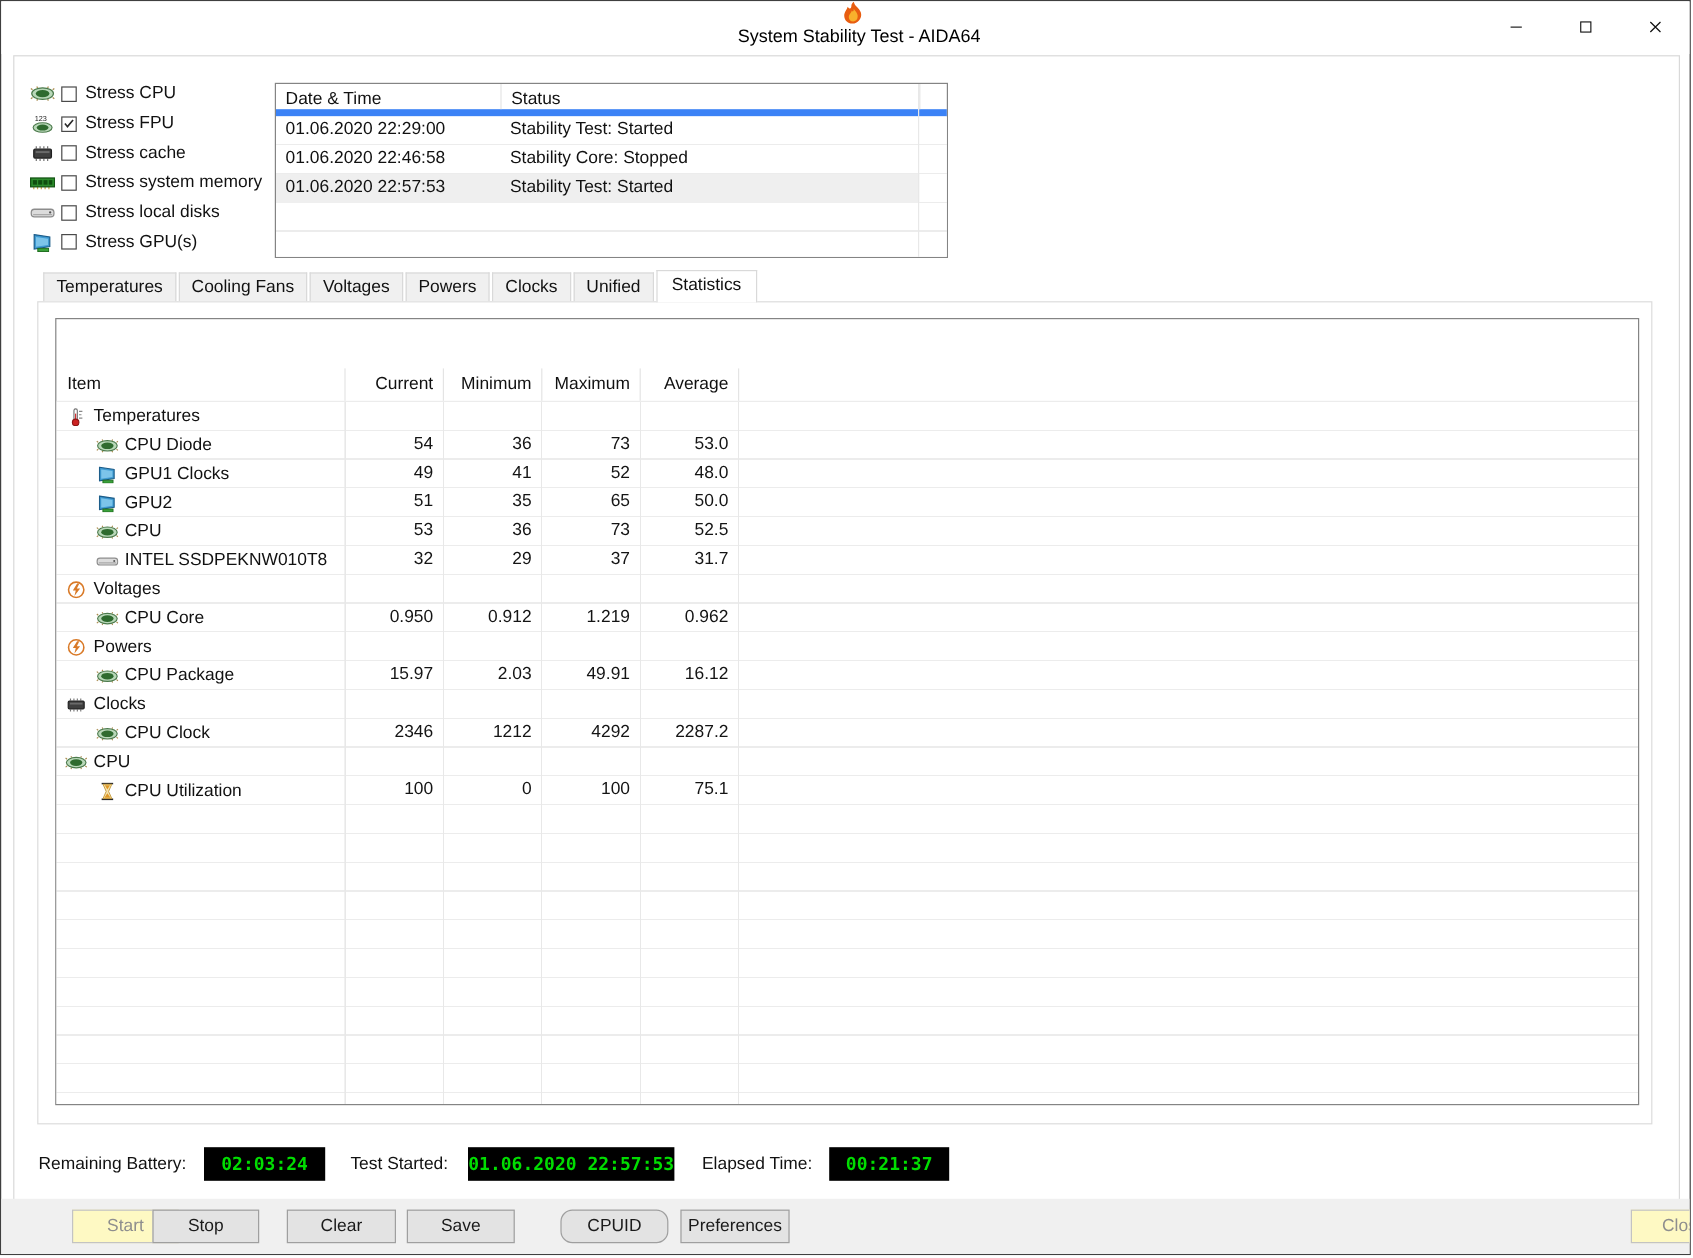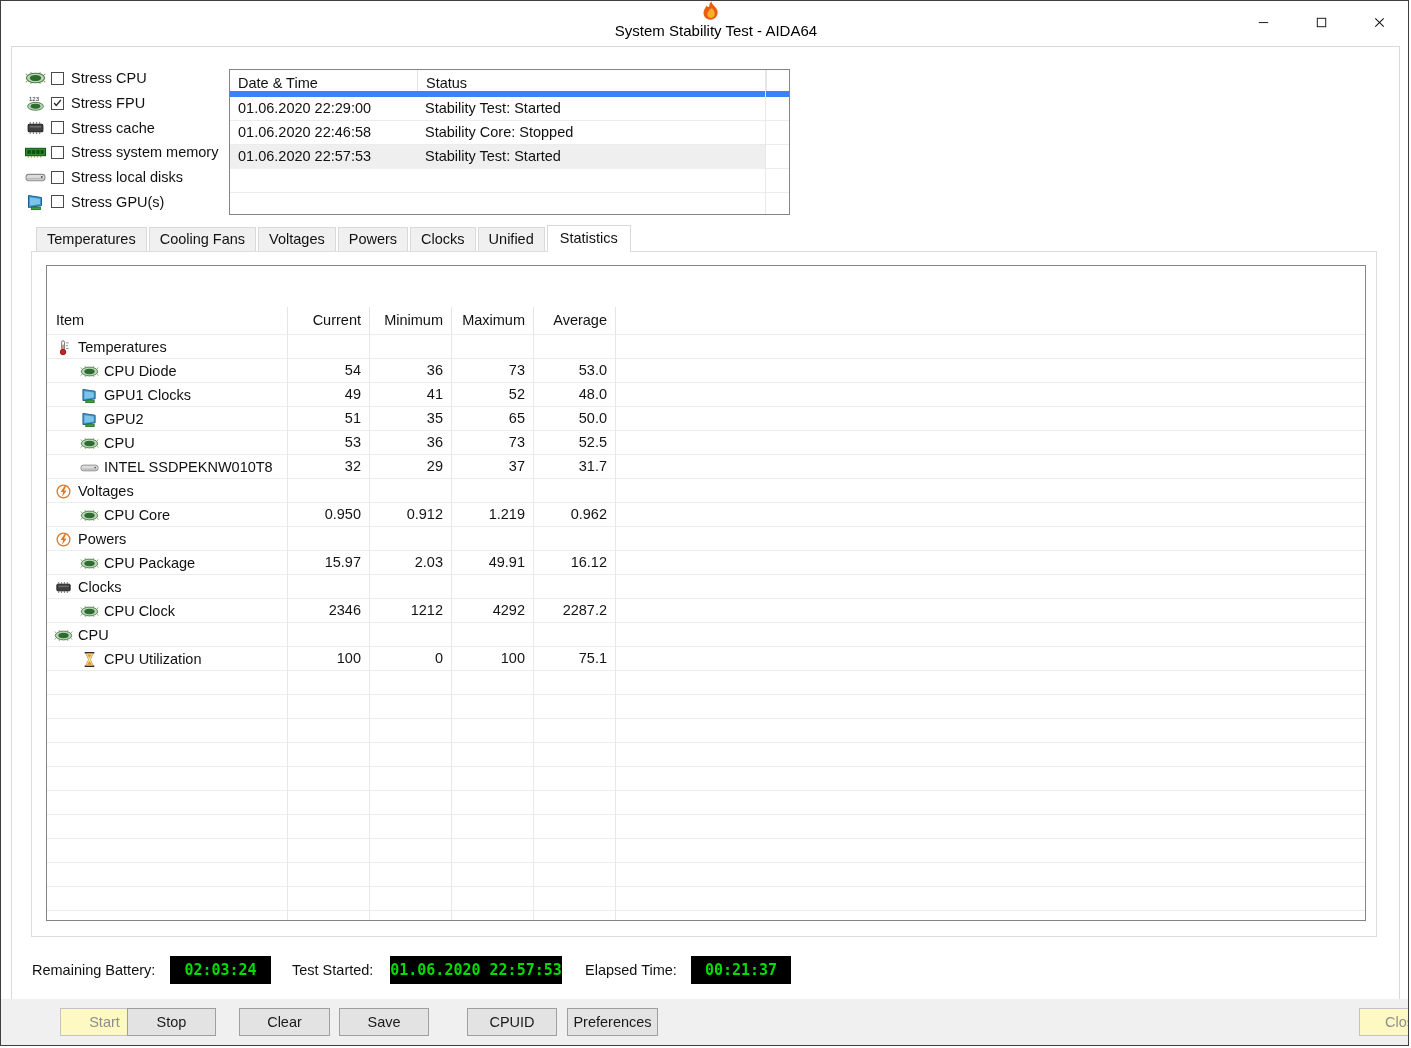--- a/index.html
+++ b/index.html
@@ -71,21 +71,21 @@
   .b1{left:158px;width:101px;} .b2{left:378px;width:172px;} .b3{left:679px;width:100px;}
   
   .btnstrip{position:absolute;left:0;right:0;bottom:0;height:46px;background:#f0f0f0;}
   .btn{position:absolute;top:9px;height:28px;border:1px solid #9f9f9f;background:#e3e3e3;
     font-family:inherit;font-size:14.5px;color:#1a1a1a;padding:0;}
   .btn.disabled{background:#fef9c3;border-color:#c3c3c3;color:#8e8e8e;margin-left:48px;}
   .btn.start{left:11px;width:89px;}
   .btn.stop{left:126px;width:89px;}
   .btn.clear{left:238px;width:91px;}
   .btn.save{left:338px;width:90px;}
-  .btn.cpuid{left:466px;width:90px;}
+  .btn.cpuid{left:466px;width:90px;border-radius:10px;}
   .btn.preferences{left:566px;width:91px;}
   .btn.close{left:1310px;width:89px;}
   .defs{position:absolute;width:0;height:0;overflow:hidden;}
 </style>
 </head>
 <body>
 
 <svg class="defs" aria-hidden="true">
   <defs>
     <symbol id="flame" viewBox="0 0 20 20">

